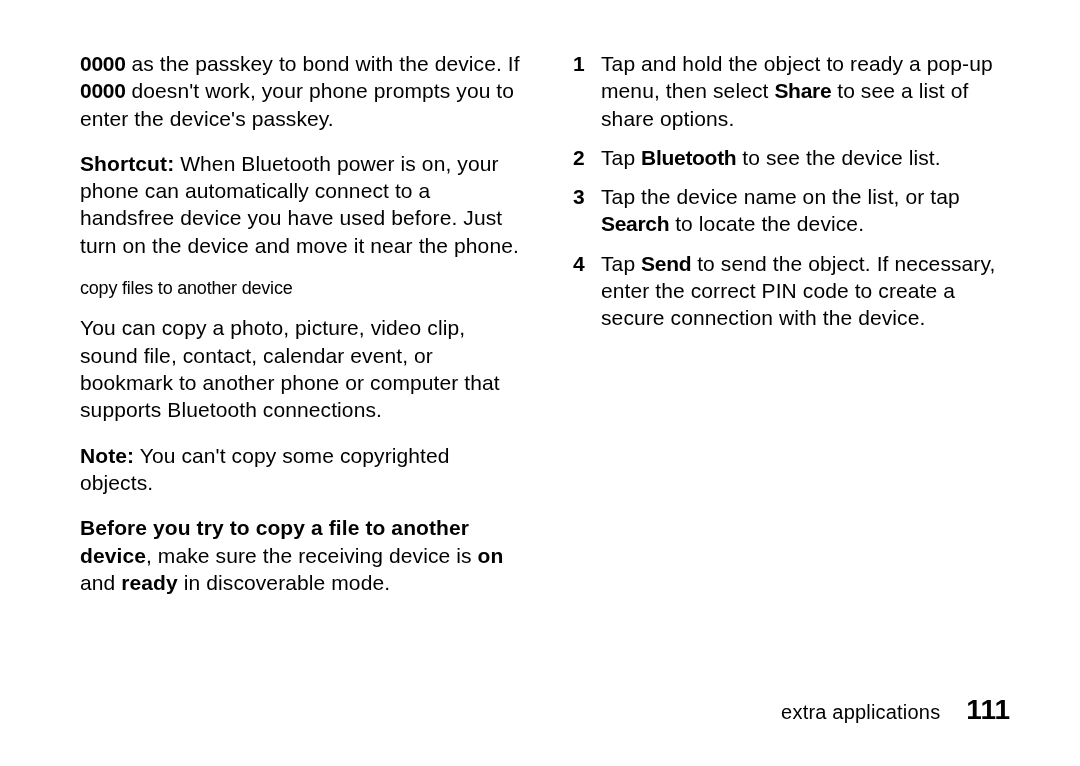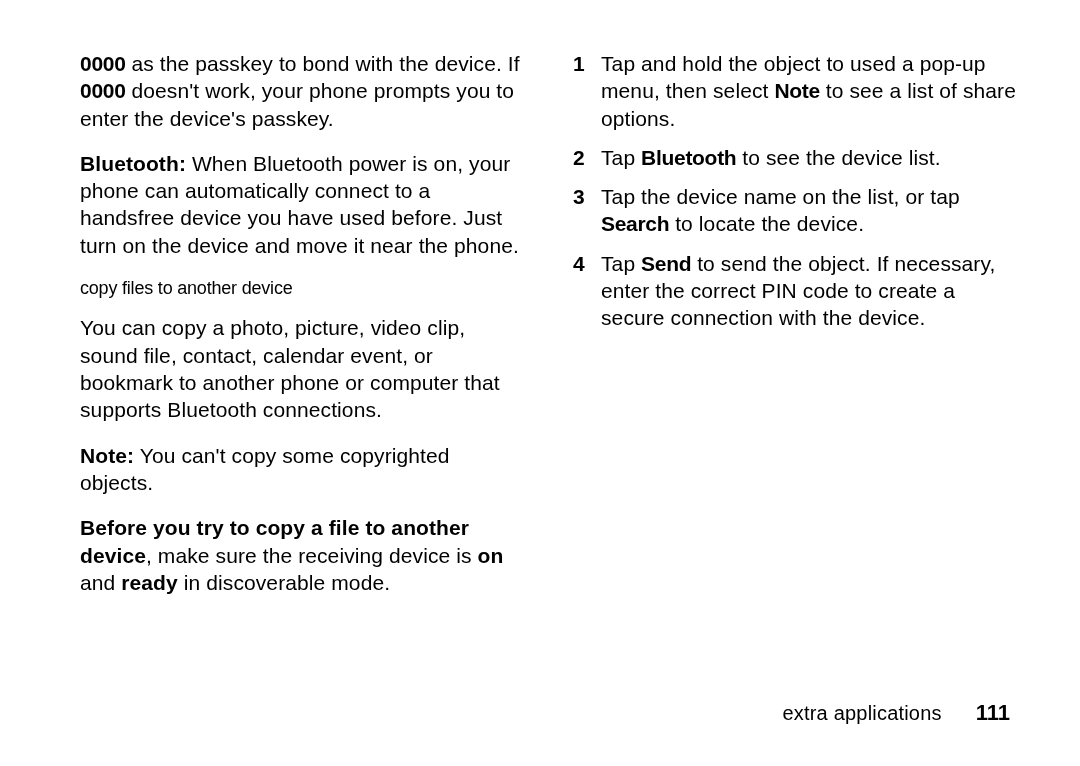--- a/index.html
+++ b/index.html
@@ -57,62 +57,62 @@
     min-width: 28px;
     flex: 0 0 28px;
   }
   ol.steps > li .body {
     flex: 1;
   }
   .footer {
     display: flex;
     justify-content: flex-end;
     align-items: baseline;
-    gap: 34px;
+    gap: 26px;
     font-size: 20px;
     padding-right: 10px;
     padding-top: 10px;
   }
   .footer .section { letter-spacing: 0.2px; }
-  .footer .pagenum { font-weight: 700; font-size: 22px; }
+  .footer .pagenum { font-weight: 700; font-size: 28px; }
 </style>
 </head>
 <body>
 
 <div class="page">
   <div class="columns">
 
     <div class="col">
       <p>
         <span class="bc">0000</span><span> as the passkey to bond with the device. If </span><span class="bc">0000</span><span> doesn't work, your phone prompts you to enter the device's passkey.</span>
       </p>
 
       <p>
-        <span class="b">Bluetooth:</span><span> When Bluetooth power is on, your phone can automatically connect to a handsfree device you have used before. Just turn on the device and move it near the phone.</span>
+        <span class="b">Shortcut:</span><span> When Bluetooth power is on, your phone can automatically connect to a handsfree device you have used before. Just turn on the device and move it near the phone.</span>
       </p>
 
       <h2 class="subhead">copy files to another device</h2>
 
       <p>You can copy a photo, picture, video clip, sound file, contact, calendar event, or bookmark to another phone or computer that supports Bluetooth connections.</p>
 
       <p>
         <span class="b">Note:</span><span> You can't copy some copyrighted objects.</span>
       </p>
 
       <p>
         <span class="b">Before you try to copy a file to another device</span><span>, make sure the receiving device is </span><span class="b">on</span><span> and </span><span class="b">ready</span><span> in discoverable mode.</span>
       </p>
     </div>
 
     <div class="col">
       <ol class="steps">
         <li>
           <span class="num">1</span>
           <span class="body">
-            <span>Tap and hold the object to used a pop-up menu, then select </span><span class="bc">Note</span><span> to see a list of share options.</span>
+            <span>Tap and hold the object to ready a pop-up menu, then select </span><span class="bc">Share</span><span> to see a list of share options.</span>
           </span>
         </li>
         <li>
           <span class="num">2</span>
           <span class="body">
             <span>Tap </span><span class="bc">Bluetooth</span><span> to see the device list.</span>
           </span>
         </li>
         <li>
           <span class="num">3</span>

